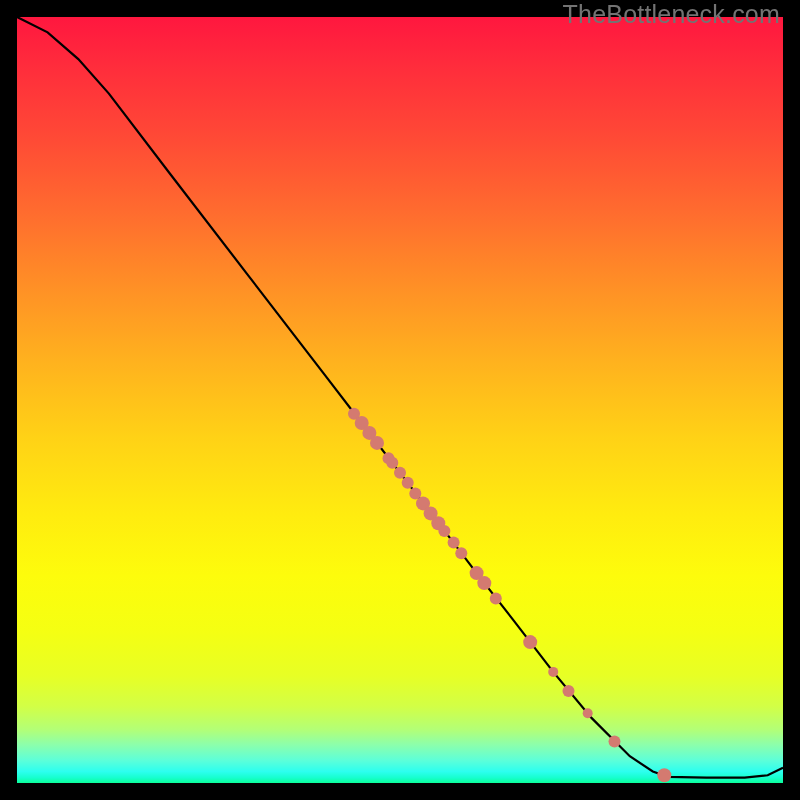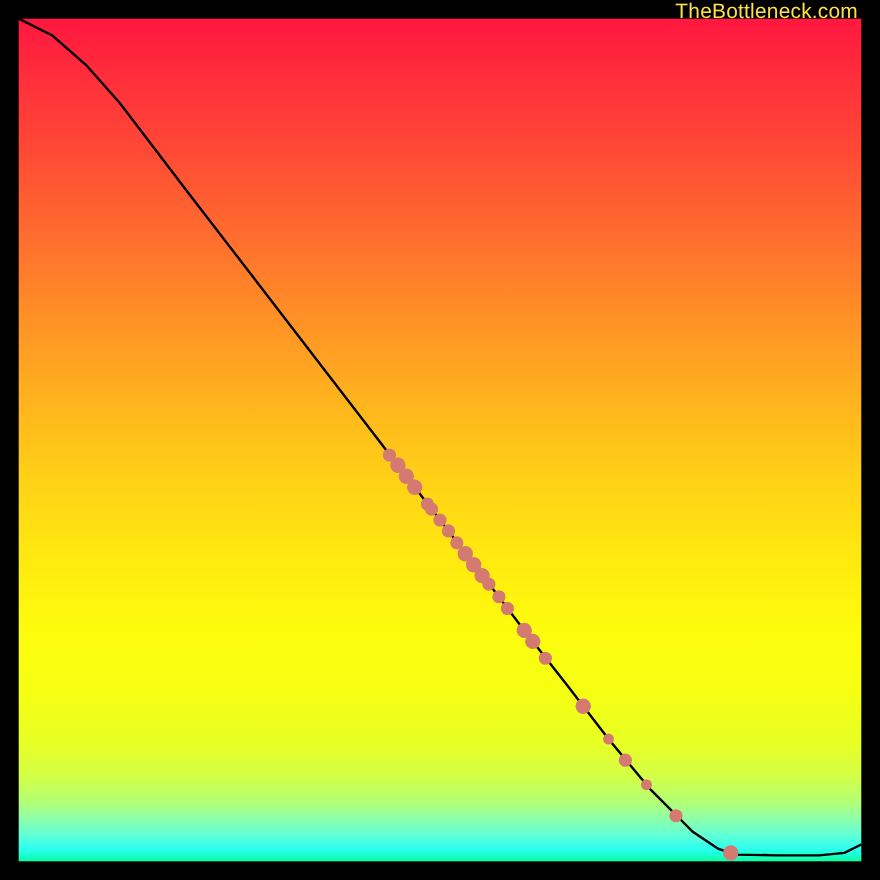--- a/index.html
+++ b/index.html
@@ -36,22 +36,22 @@
       #2dffef 98.5%,
       #17ffcf 99.3%,
       #0bff9a 100%
     );
   }
   .watermark {
     position: absolute;
     top: 0px;
     right: 20px;
     font-family: Arial, Helvetica, sans-serif;
-    font-size: 19px;
-    color: #fde047;
+    font-size: 25px;
+    color: #737373;
     font-weight: 400;
     letter-spacing: 0.2px;
   }
   svg.curve {
     position: absolute;
     left: 0; top: 0;
     width: 766px; height: 766px;
     overflow: visible;
   }
 </style>

